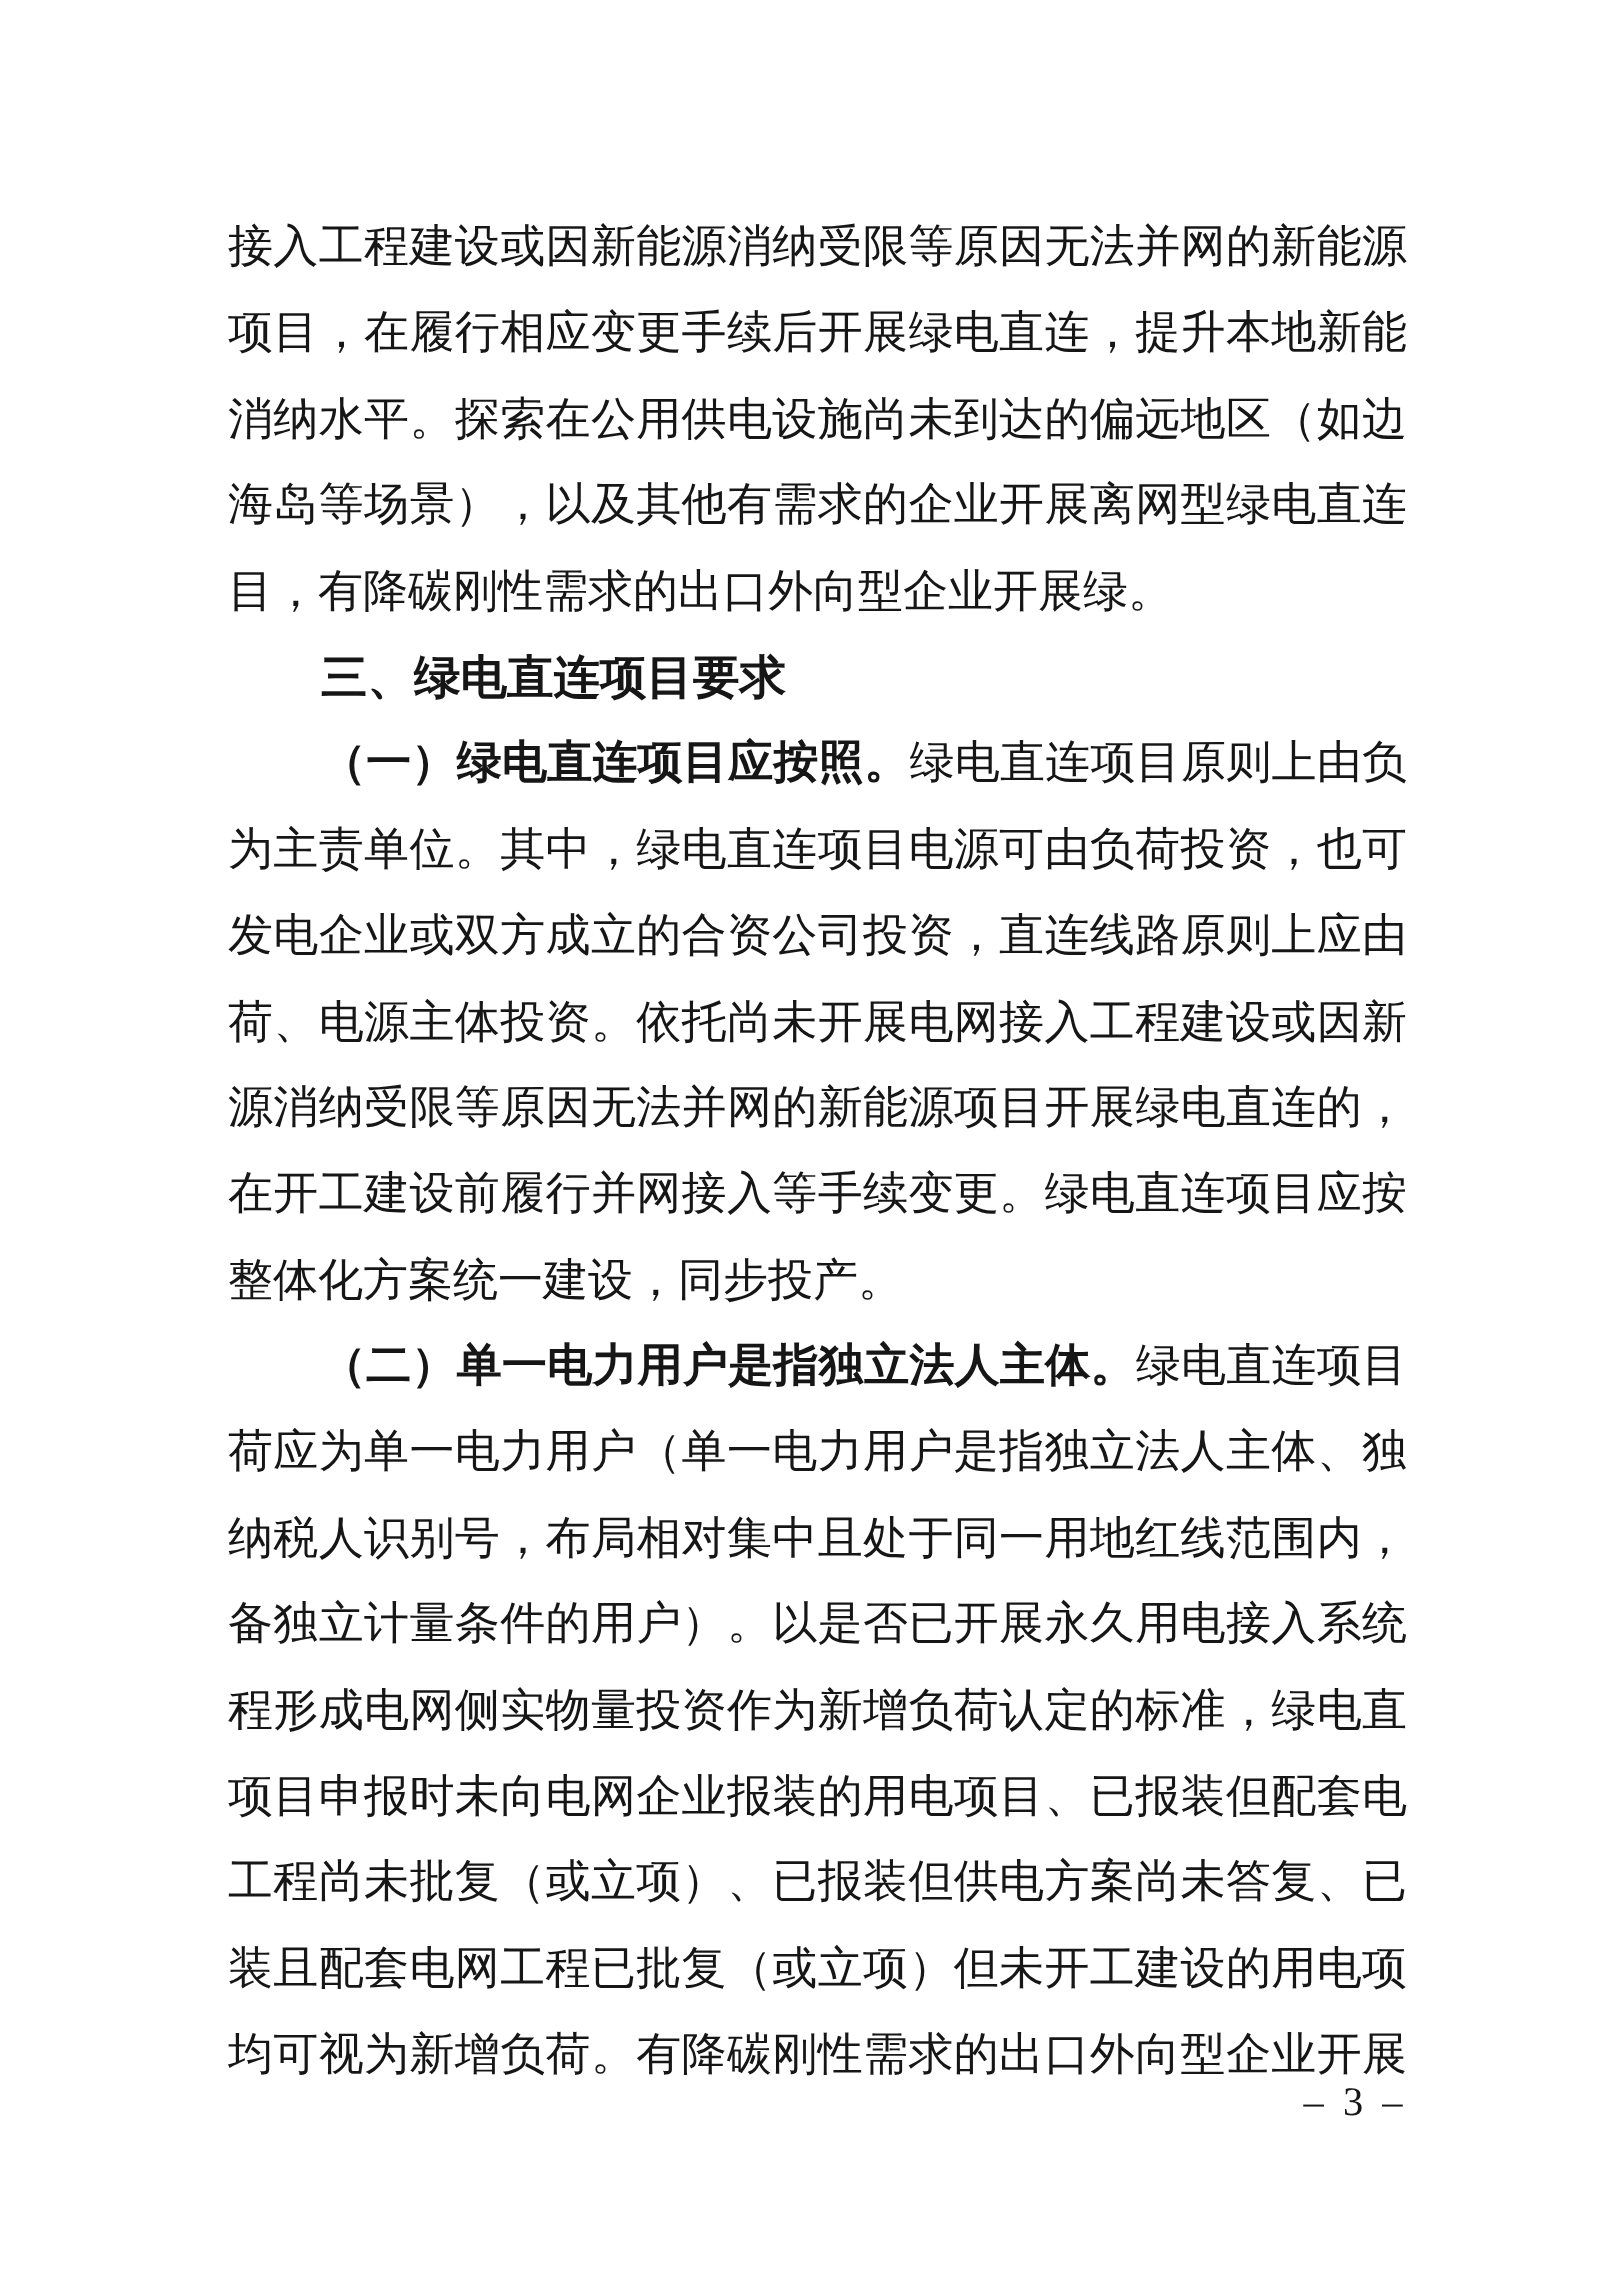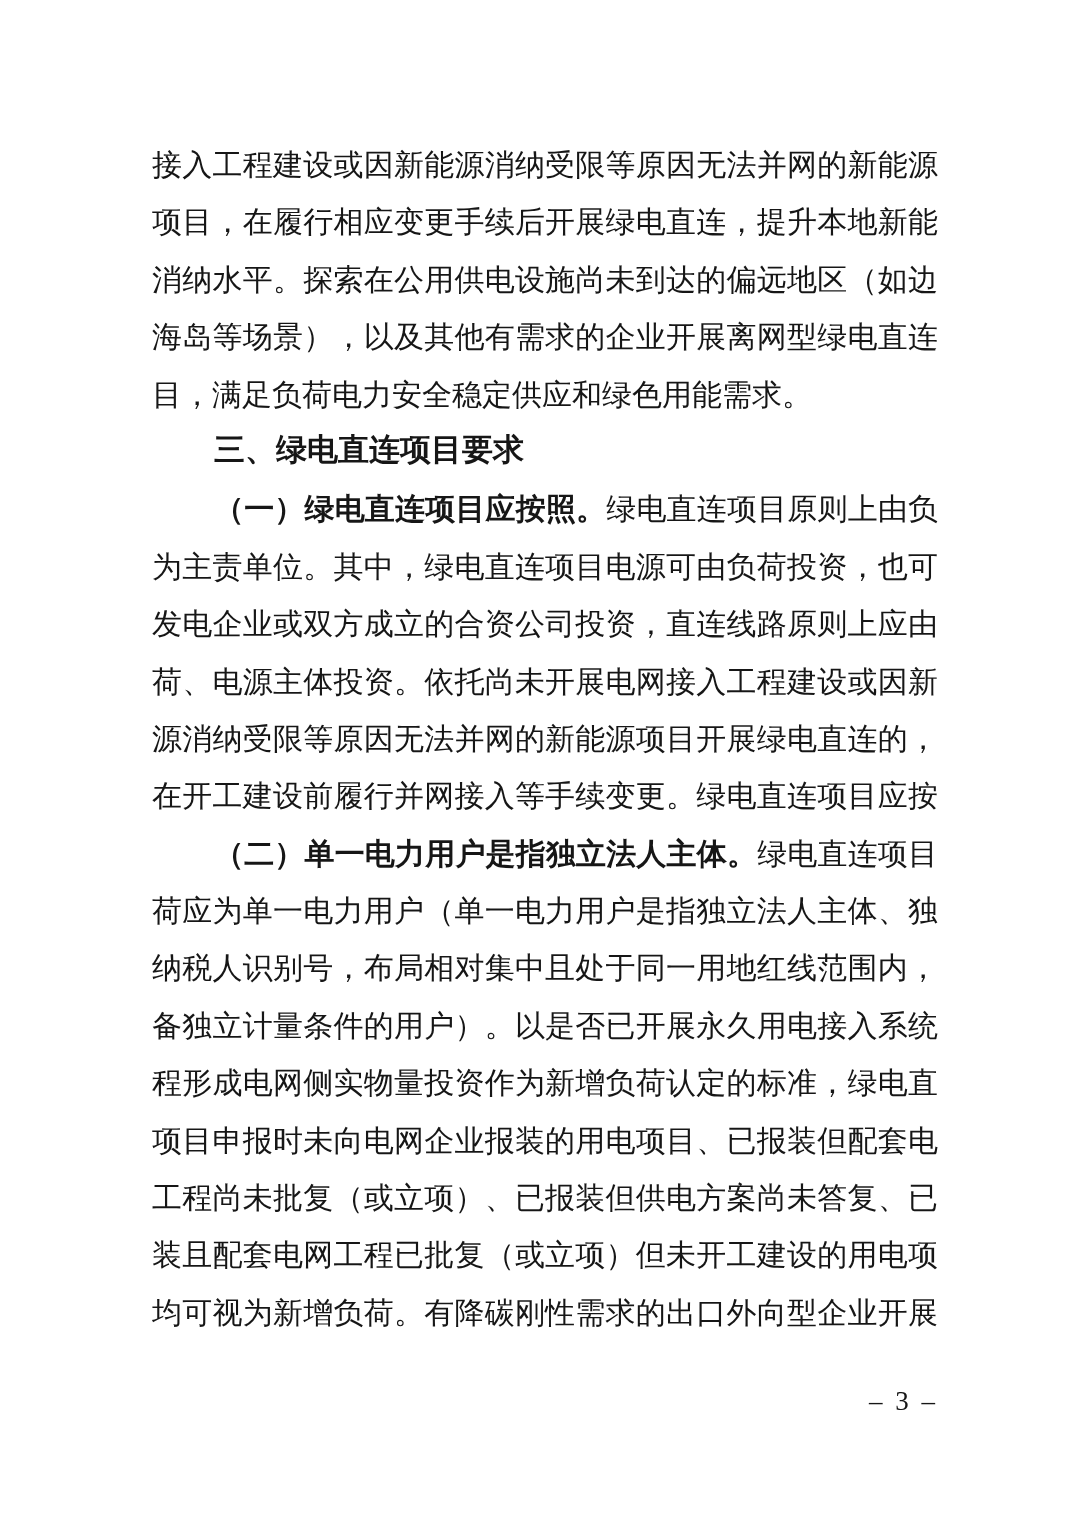--- a/index.html
+++ b/index.html
@@ -34,21 +34,21 @@
     text-align-last: justify;
   }
   .line.plain {
     text-align: left;
     text-align-last: left;
   }
   .line.indent {
     text-indent: 62px;
   }
   .line.heading {
-    font-family: Liberation Mono, monospace;
+    font-family: Liberation Serif, serif;
     font-weight: 900;
     text-align: right;
     text-align-last: left;
     font-size: 31px;
   }
   .seg-bold {
     font-weight: 900;
   }
   .page-number {
     position: absolute;
@@ -62,28 +62,29 @@
 </style>
 </head>
 <body>
 
 <div class="page">
   <div class="content">
       <div class="line justify"><span>接入工程建设或因新能源消纳受限等原因无法并网的新能源</span></div>
       <div class="line justify"><span>项目，在履行相应变更手续后开展绿电直连，提升本地新能源</span></div>
       <div class="line justify"><span>消纳水平。探索在公用供电设施尚未到达的偏远地区（如边境、</span></div>
       <div class="line justify"><span>海岛等场景），以及其他有需求的企业开展离网型绿电直连项</span></div>
-      <div class="line plain"><span>目，满足负荷电力安全稳定供应和绿色用能需求。</span></div>
+      <div class="line plain"><span>目，有降碳刚性需求的出口外向型企业开展绿。</span></div>
       <div class="line heading plain indent"><span>三、绿电直连项目要求</span></div>
       <div class="line justify indent"><span class="seg-bold">（一）绿电直连项目应按照。</span><span>绿电直连项目原则上由负荷作</span></div>
       <div class="line justify"><span>为主责单位。其中，绿电直连项目电源可由负荷投资，也可由</span></div>
       <div class="line justify"><span>发电企业或双方成立的合资公司投资，直连线路原则上应由负</span></div>
       <div class="line justify"><span>荷、电源主体投资。依托尚未开展电网接入工程建设或因新能</span></div>
       <div class="line justify"><span>源消纳受限等原因无法并网的新能源项目开展绿电直连的，应</span></div>
       <div class="line justify"><span>在开工建设前履行并网接入等手续变更。绿电直连项目应按照</span></div>
+      <div class="line plain"><span>整体化方案统一建设，同步投产。</span></div>
       <div class="line justify indent"><span class="seg-bold">（二）单一电力用户是指独立法人主体。</span><span>绿电直连项目的负</span></div>
       <div class="line justify"><span>荷应为单一电力用户（单一电力用户是指独立法人主体、独立</span></div>
       <div class="line justify"><span>纳税人识别号，布局相对集中且处于同一用地红线范围内，具</span></div>
       <div class="line justify"><span>备独立计量条件的用户）。以是否已开展永久用电接入系统工</span></div>
       <div class="line justify"><span>程形成电网侧实物量投资作为新增负荷认定的标准，绿电直连</span></div>
       <div class="line justify"><span>项目申报时未向电网企业报装的用电项目、已报装但配套电网</span></div>
       <div class="line justify"><span>工程尚未批复（或立项）、已报装但供电方案尚未答复、已报</span></div>
       <div class="line justify"><span>装且配套电网工程已批复（或立项）但未开工建设的用电项目</span></div>
       <div class="line justify"><span>均可视为新增负荷。有降碳刚性需求的出口外向型企业开展绿</span></div>
     </div>

